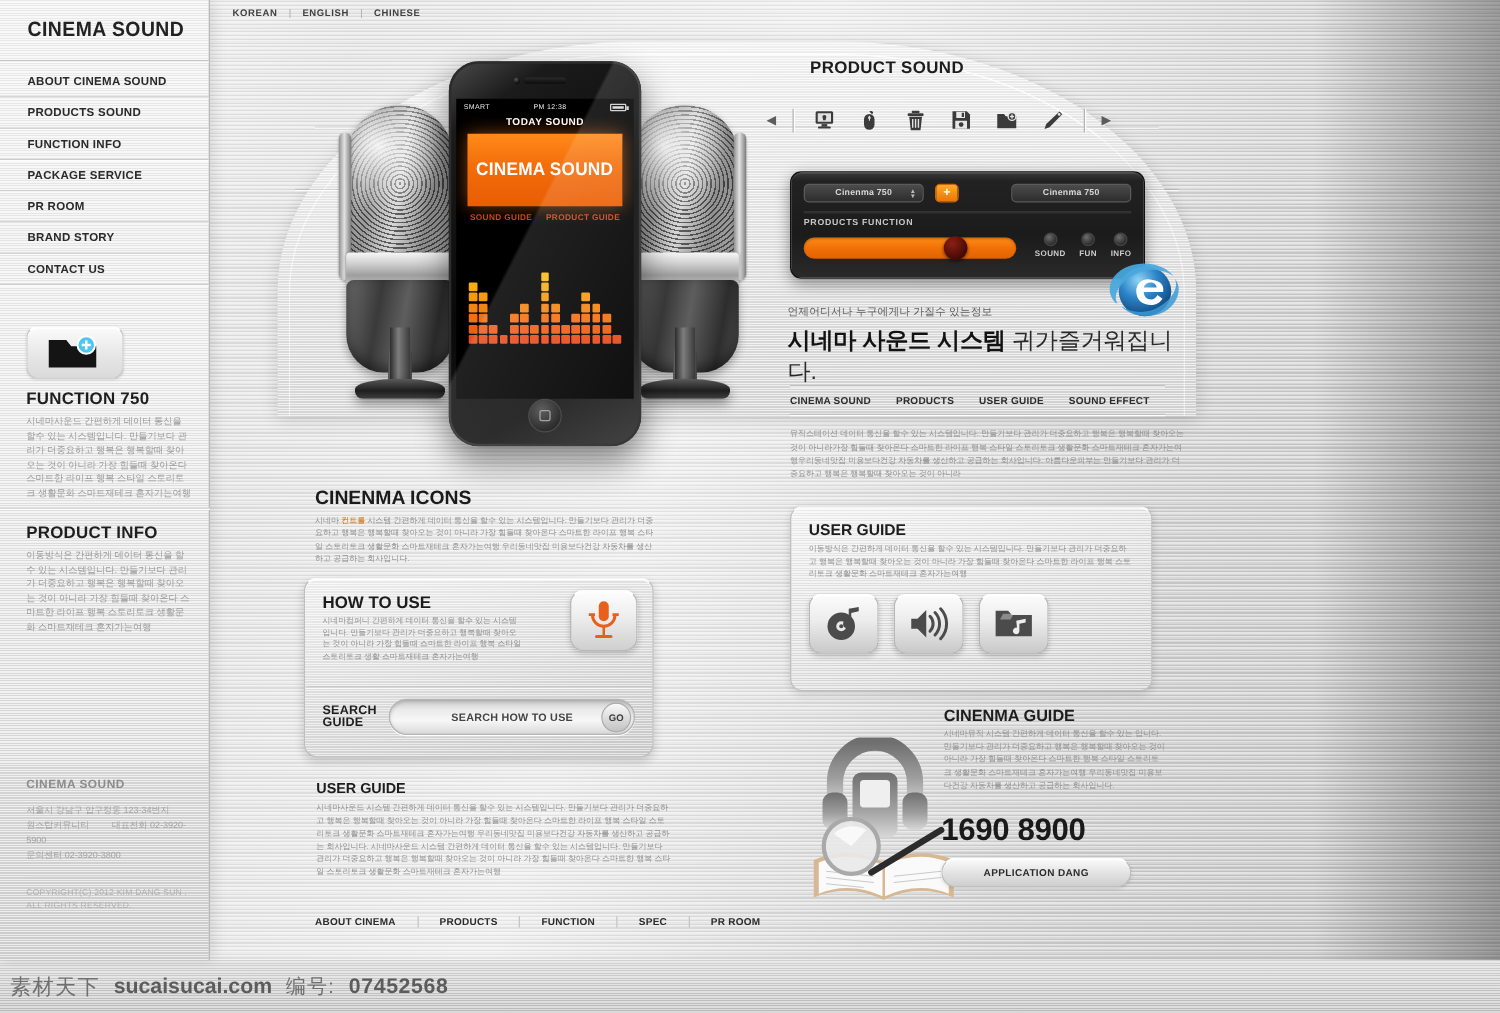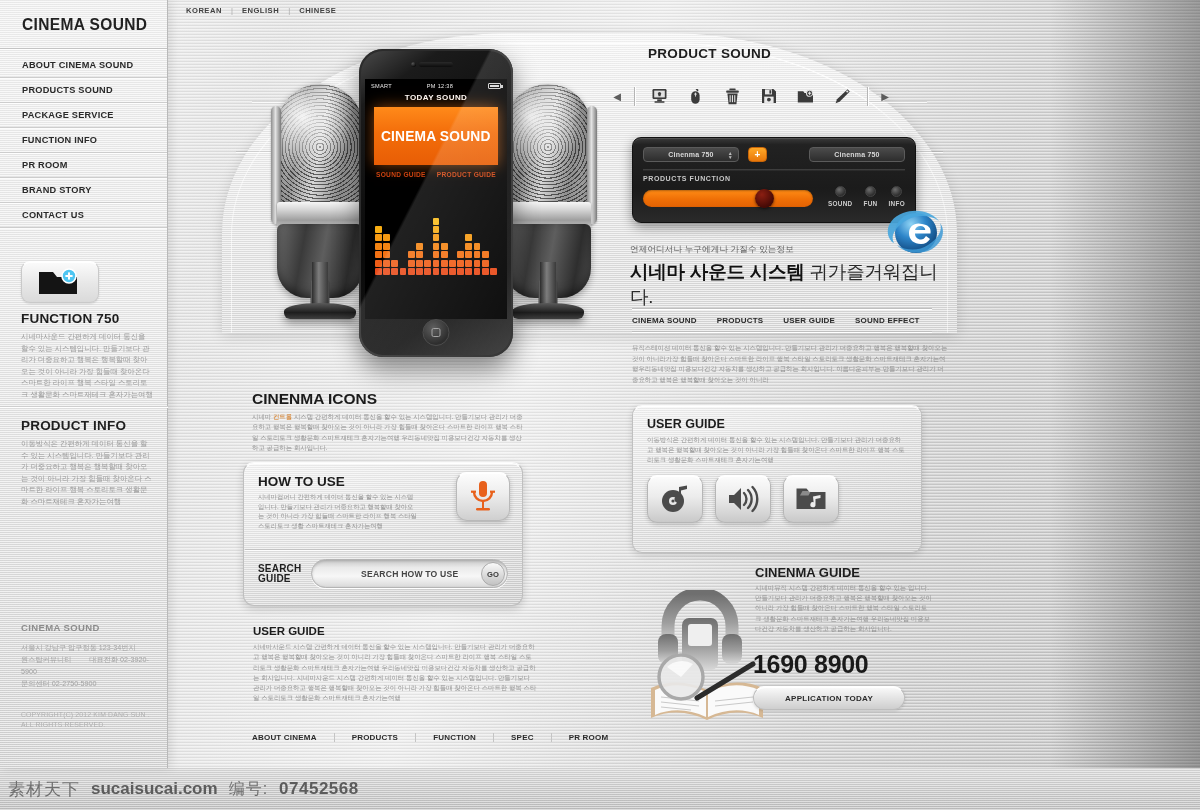--- a/index.html
+++ b/index.html
@@ -718,21 +718,21 @@
         </g>
         <line x1="56" y1="48" x2="112" y2="14" stroke="#2b2b2b" stroke-width="5" stroke-linecap="round"></line>
         <circle cx="40" cy="27" r="22" fill="#e9e9e9" fill-opacity=".9" stroke="#a9a9a9" stroke-width="3.4"></circle>
         <path d="M26 17 A22 22 0 0 1 52 14 L40 27 Z" fill="#ffffff" fill-opacity=".75"></path>
       </svg>
     </div>
 
     <div id="cg-head">CINENMA GUIDE</div>
     <div id="cg-para">시네마뮤직 시스템 간편하게 데이터 통신을 할수 있는 입니다.  만들기보다 관리가 더중요하고 행복은 행복할때 찾아오는 것이 아니라 가장 힘들때 찾아온다 스마트한 행복 스타일 스토리토크 생활문화 스마트재테크 혼자가는여행 우리동네맛집 미용보다건강 자동차를 생산하고 공급하는 회사입니다.</div>
     <div id="cg-num">1690 8900</div>
-    <div id="cg-btn">APPLICATION TODAY</div>
+    <div id="cg-btn">APPLICATION DANG</div>
 
     <div id="cs-head">CINENMA ICONS</div>
     <div id="cs-para"><span>시네마 </span><span class="or">컨트롤</span><span> 시스템 간편하게 데이터 통신을 할수 있는 시스템입니다.  만들기보다 관리가 더중요하고 행복은 행복할때 찾아오는 것이 아니라 가장 힘들때 찾아온다  스마트한 라이프 행복 스타일 스토리토크 생활문화 스마트재테크 혼자가는여행 우리동네맛집 미용보다건강 자동차를 생산하고 공급하는 회사입니다.</span></div>
 
     <div id="howto">
       <div id="howto-top">
         <div class="h">HOW TO USE</div>
         <div class="p">시네마컴퍼니 간편하게 데이터 통신을  할수 있는 시스템입니다.  만들기보다 관리가 더중요하고 행복할때 찾아오는 것이 아니라 가장 힘들때 스마트한 라이프 행복 스타일  스토리토크 생활 스마트재테크 혼자가는여행</div>
         <div id="micbox">
           <svg width="30" height="33" viewBox="0 0 30 33">
@@ -777,22 +777,22 @@
       <a>CHINESE</a>
     </div>
 
     <div id="sidebar">
       <div id="brand">
         <div class="txt">CINEMA SOUND</div>
       </div>
       <div class="navlist">
         <div class="navitem">ABOUT CINEMA SOUND</div>
         <div class="navitem">PRODUCTS SOUND</div>
+        <div class="navitem">FUNCTION INFO</div>
         <div class="navitem">PACKAGE SERVICE</div>
-        <div class="navitem">FUNCTION INFO</div>
         <div class="navitem">PR ROOM</div>
         <div class="navitem">BRAND STORY</div>
         <div class="navitem">CONTACT US</div>
       </div>
 
       <div id="folder-badge">
         <svg width="46" height="30" viewBox="0 0 46 30">
           <path d="M2 5 H16 L20 10 H40 V27 H2 Z" fill="#141414"></path>
           <circle cx="32" cy="9" r="7" fill="#4fc6f2" stroke="#ffffff" stroke-width="1.6"></circle>
           <rect x="31" y="5.4" width="2" height="7.2" fill="#ffffff"></rect>
@@ -810,21 +810,21 @@
       <div class="sb-block" style="top:418px;">
         <div class="sb-h">PRODUCT INFO</div>
         <div class="sb-p">이동방식은 간편하게 데이터 통신을 할수 있는 시스템입니다. 만들기보다 관리가 더중요하고 행복은 행복할때 찾아오는 것이 아니라 가장 힘들때 찾아온다 스마트한 라이프 행복 스토리토크 생활문화 스마트재테크 혼자가는여행</div>
       </div>
 
       <div id="sb-footer">
         <div class="fh">CINEMA SOUND</div>
         <div class="fp">
           <span>서울시 강남구 압구정동 123-34번지</span><br>
           <span>원스탑커뮤니티</span><span class="sp"></span><span>대표전화  02-3920-5900</span><br>
-          <span>문의센터 02-2750-5900</span>
+          <span>문의센터 02-3920-3800</span>
         </div>
         <div class="cr">
           <span>COPYRIGHT(C) 2012 KIM DANG SUN .</span><br>
           <span>ALL RIGHTS RESERVED.</span>
         </div>
       </div>
     </div>
 
   </div>
 

